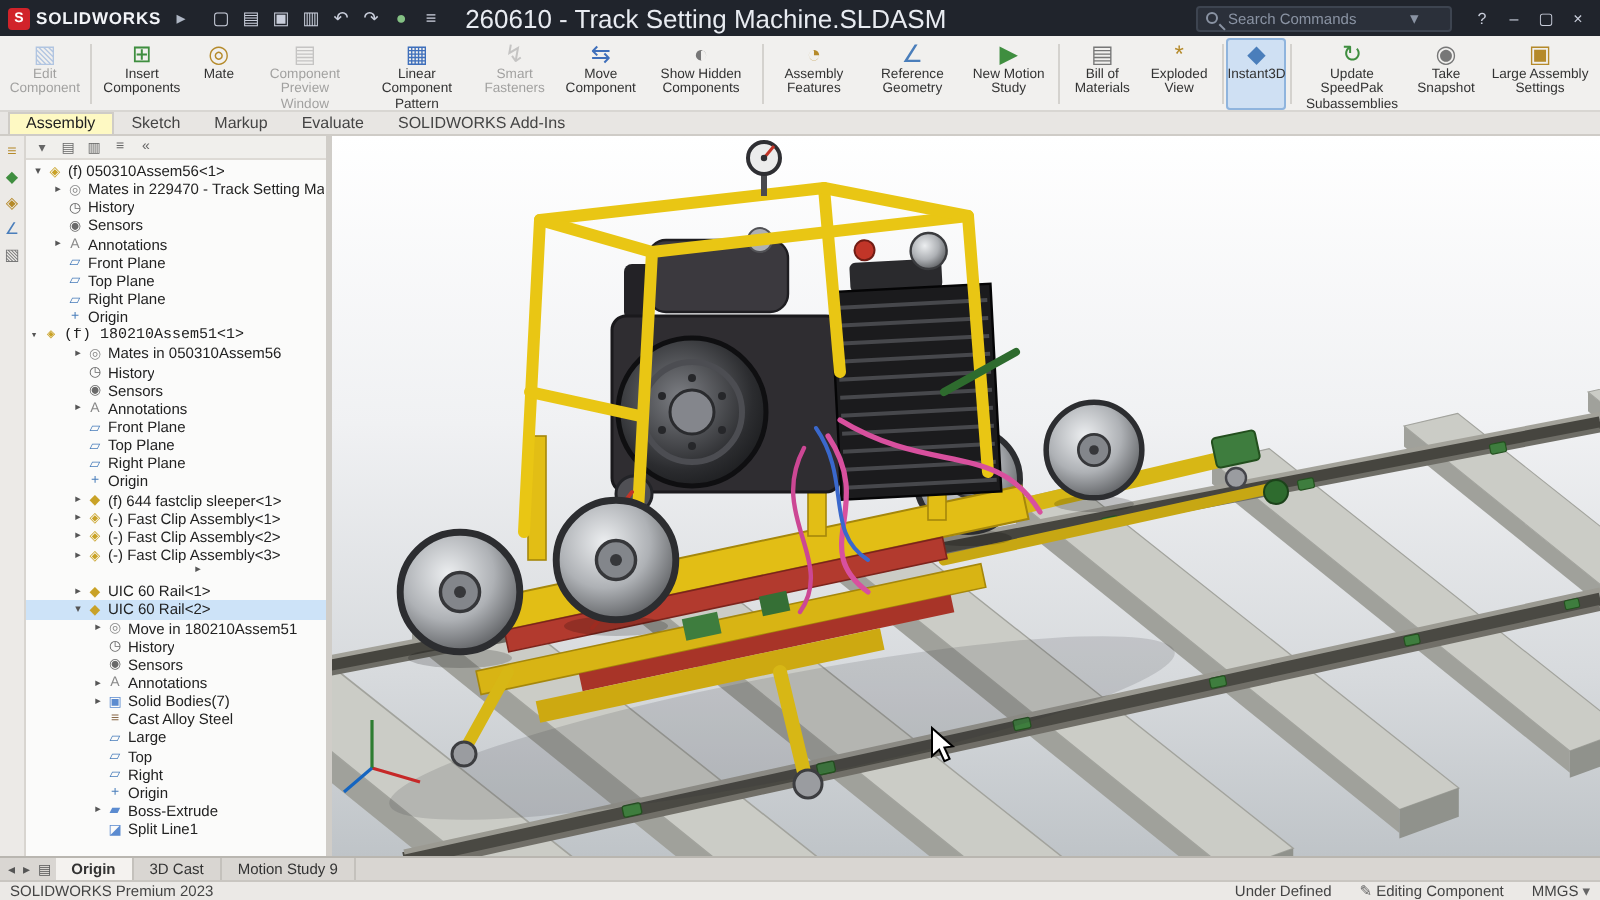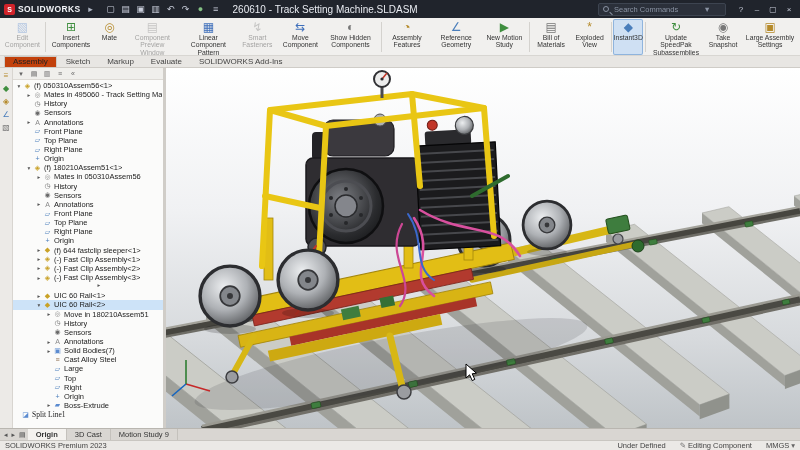--- a/index.html
+++ b/index.html
@@ -10,21 +10,21 @@
   
   .titlebar{height:18px;background:#20242c;color:#dfe3ea;display:flex;align-items:center;
             font-size:8.5px;padding:0 4px;flex:0 0 18px;}
   .logo{display:flex;align-items:center;gap:3px;margin-right:6px;}
   .logo-box{width:11px;height:11px;background:#d1232a;border-radius:2px;color:#fff;font-weight:bold;
             font-size:7px;display:flex;align-items:center;justify-content:center;}
   .logo-text{font-weight:bold;font-size:8.5px;letter-spacing:.4px;color:#f2f4f8;}
   .qa{display:flex;align-items:center;gap:1px;margin-right:10px;}
   .qa-btn{width:14px;height:14px;display:flex;align-items:center;justify-content:center;font-size:9px;
           border-radius:2px;}
-  .doc-title{flex:0 1 auto;white-space:nowrap;overflow:hidden;color:#e8ebf1;font-size:10px;}
+  .doc-title{flex:0 1 auto;white-space:nowrap;overflow:hidden;color:#e8ebf1;font-size:13px;}
   .tb-spacer{flex:1;}
   .searchbox{display:flex;align-items:center;gap:3px;background:#2b303a;border:1px solid #3d4450;
              border-radius:2px;height:13px;padding:0 4px;width:128px;margin-right:8px;}
   .mag{width:6px;height:6px;border:1.2px solid #8a93a3;border-radius:50%;position:relative;flex:0 0 auto;}
   .mag::after{content:"";position:absolute;width:4px;height:1.2px;background:#8a93a3;
               transform:rotate(45deg);left:5px;top:6px;}
   .searchbox input{background:transparent;border:none;outline:none;color:#aab2c0;font-size:7.5px;
                    width:90px;font-family:inherit;}
   .searchbox input::placeholder{color:#8a93a3;}
   .winctl{display:flex;align-items:center;gap:2px;}
@@ -38,21 +38,21 @@
         text-align:center;color:#333;border-radius:2px;}
   .rbtn .ric{font-size:12px;height:14px;line-height:14px;}
   .rbtn.active{background:#cfe0f3;box-shadow:inset 0 0 0 1px #8fb4dd;}
   .rbtn.disabled{opacity:.42;}
   .rsep{width:1px;background:#d4d2ce;margin:3px 2px;}
 
   
   .tabstrip{height:12px;background:#e8e6e3;border-bottom:1px solid #cfccc7;display:flex;
             align-items:flex-end;padding-left:4px;gap:1px;font-size:8px;flex:0 0 12px;}
   .tab{padding:0 8px 1px;color:#444;}
-  .tab.active{background:#c2410c;border:1px solid #cfccc7;border-bottom:none;color:#222;margin-top:32px;}
+  .tab.active{background:#fef9c3;border:1px solid #cfccc7;border-bottom:none;color:#222;margin-top:32px;}
 
   
   .main{display:flex;height:360px;flex:0 0 360px;overflow:hidden;}
   .sidestrip{width:13px;background:#eceae7;border-right:1px solid #d8d5d0;display:flex;
              flex-direction:column;align-items:center;padding-top:2px;gap:2px;flex:0 0 13px;}
   .side-ico{width:11px;height:11px;font-size:8px;display:flex;align-items:center;justify-content:center;}
   .panel{width:150px;background:#fbfbfa;display:flex;flex-direction:column;flex:0 0 150px;overflow:hidden;}
   .panel-toolbar{height:12px;background:#f0efec;border-bottom:1px solid #dddad5;display:flex;
                  align-items:center;gap:3px;padding:0 3px;flex:0 0 12px;}
   .pt-ico{font-size:7px;width:10px;text-align:center;}
@@ -219,21 +219,21 @@
         </div>
       <div class="tree">
           <div class="trow" style="padding-left: 2px;">
             <span class="exp">▾</span>
             <span class="tico" style="color: rgb(201, 162, 39);">◈</span>
             <span class="tlab">(f) 050310Assem56&lt;1&gt;</span>
           </div>
           <div class="trow" style="padding-left: 12px;">
             <span class="exp">▸</span>
             <span class="tico" style="color: rgb(138, 138, 138);">◎</span>
-            <span class="tlab">Mates in 495060 - Track Setting Ma</span>
+            <span class="tlab">Mates in 229470 - Track Setting Ma</span>
           </div>
           <div class="trow" style="padding-left: 12px;">
             <span class="exp"></span>
             <span class="tico" style="color: rgb(106, 106, 106);">◷</span>
             <span class="tlab">History</span>
           </div>
           <div class="trow" style="padding-left: 12px;">
             <span class="exp"></span>
             <span class="tico" style="color: rgb(106, 106, 106);">◉</span>
             <span class="tlab">Sensors</span>
@@ -256,21 +256,21 @@
           <div class="trow" style="padding-left: 12px;">
             <span class="exp"></span>
             <span class="tico" style="color: rgb(74, 126, 187);">▱</span>
             <span class="tlab">Right Plane</span>
           </div>
           <div class="trow" style="padding-left: 12px;">
             <span class="exp"></span>
             <span class="tico" style="color: rgb(74, 126, 187);">+</span>
             <span class="tlab">Origin</span>
           </div>
-          <div class="trow" style="padding-left: 12px;">
+          <div class="trow" style=" font-family: Liberation Mono, monospace;">
             <span class="exp">▾</span>
             <span class="tico" style="color: rgb(201, 162, 39);">◈</span>
             <span class="tlab">(f) 180210Assem51&lt;1&gt;</span>
           </div>
           <div class="trow" style="padding-left: 22px;">
             <span class="exp">▸</span>
             <span class="tico" style="color: rgb(138, 138, 138);">◎</span>
             <span class="tlab">Mates in 050310Assem56</span>
           </div>
           <div class="trow" style="padding-left: 22px;">
@@ -391,21 +391,21 @@
           <div class="trow" style="padding-left: 32px;">
             <span class="exp"></span>
             <span class="tico" style="color: rgb(74, 126, 187);">+</span>
             <span class="tlab">Origin</span>
           </div>
           <div class="trow" style="padding-left: 32px;">
             <span class="exp">▸</span>
             <span class="tico" style="color: rgb(91, 139, 208);">▰</span>
             <span class="tlab">Boss-Extrude</span>
           </div>
-          <div class="trow" style=" font-family: Liberation Serif, serif;">
+          <div class="trow" style="padding-left: 32px;">
             <span class="exp"></span>
             <span class="tico" style="color: rgb(91, 139, 208);">◪</span>
             <span class="tlab">Split Line1</span>
           </div>
         </div>
     </div>
 
     <div class="splitter"></div>
 
     <div class="viewport">

